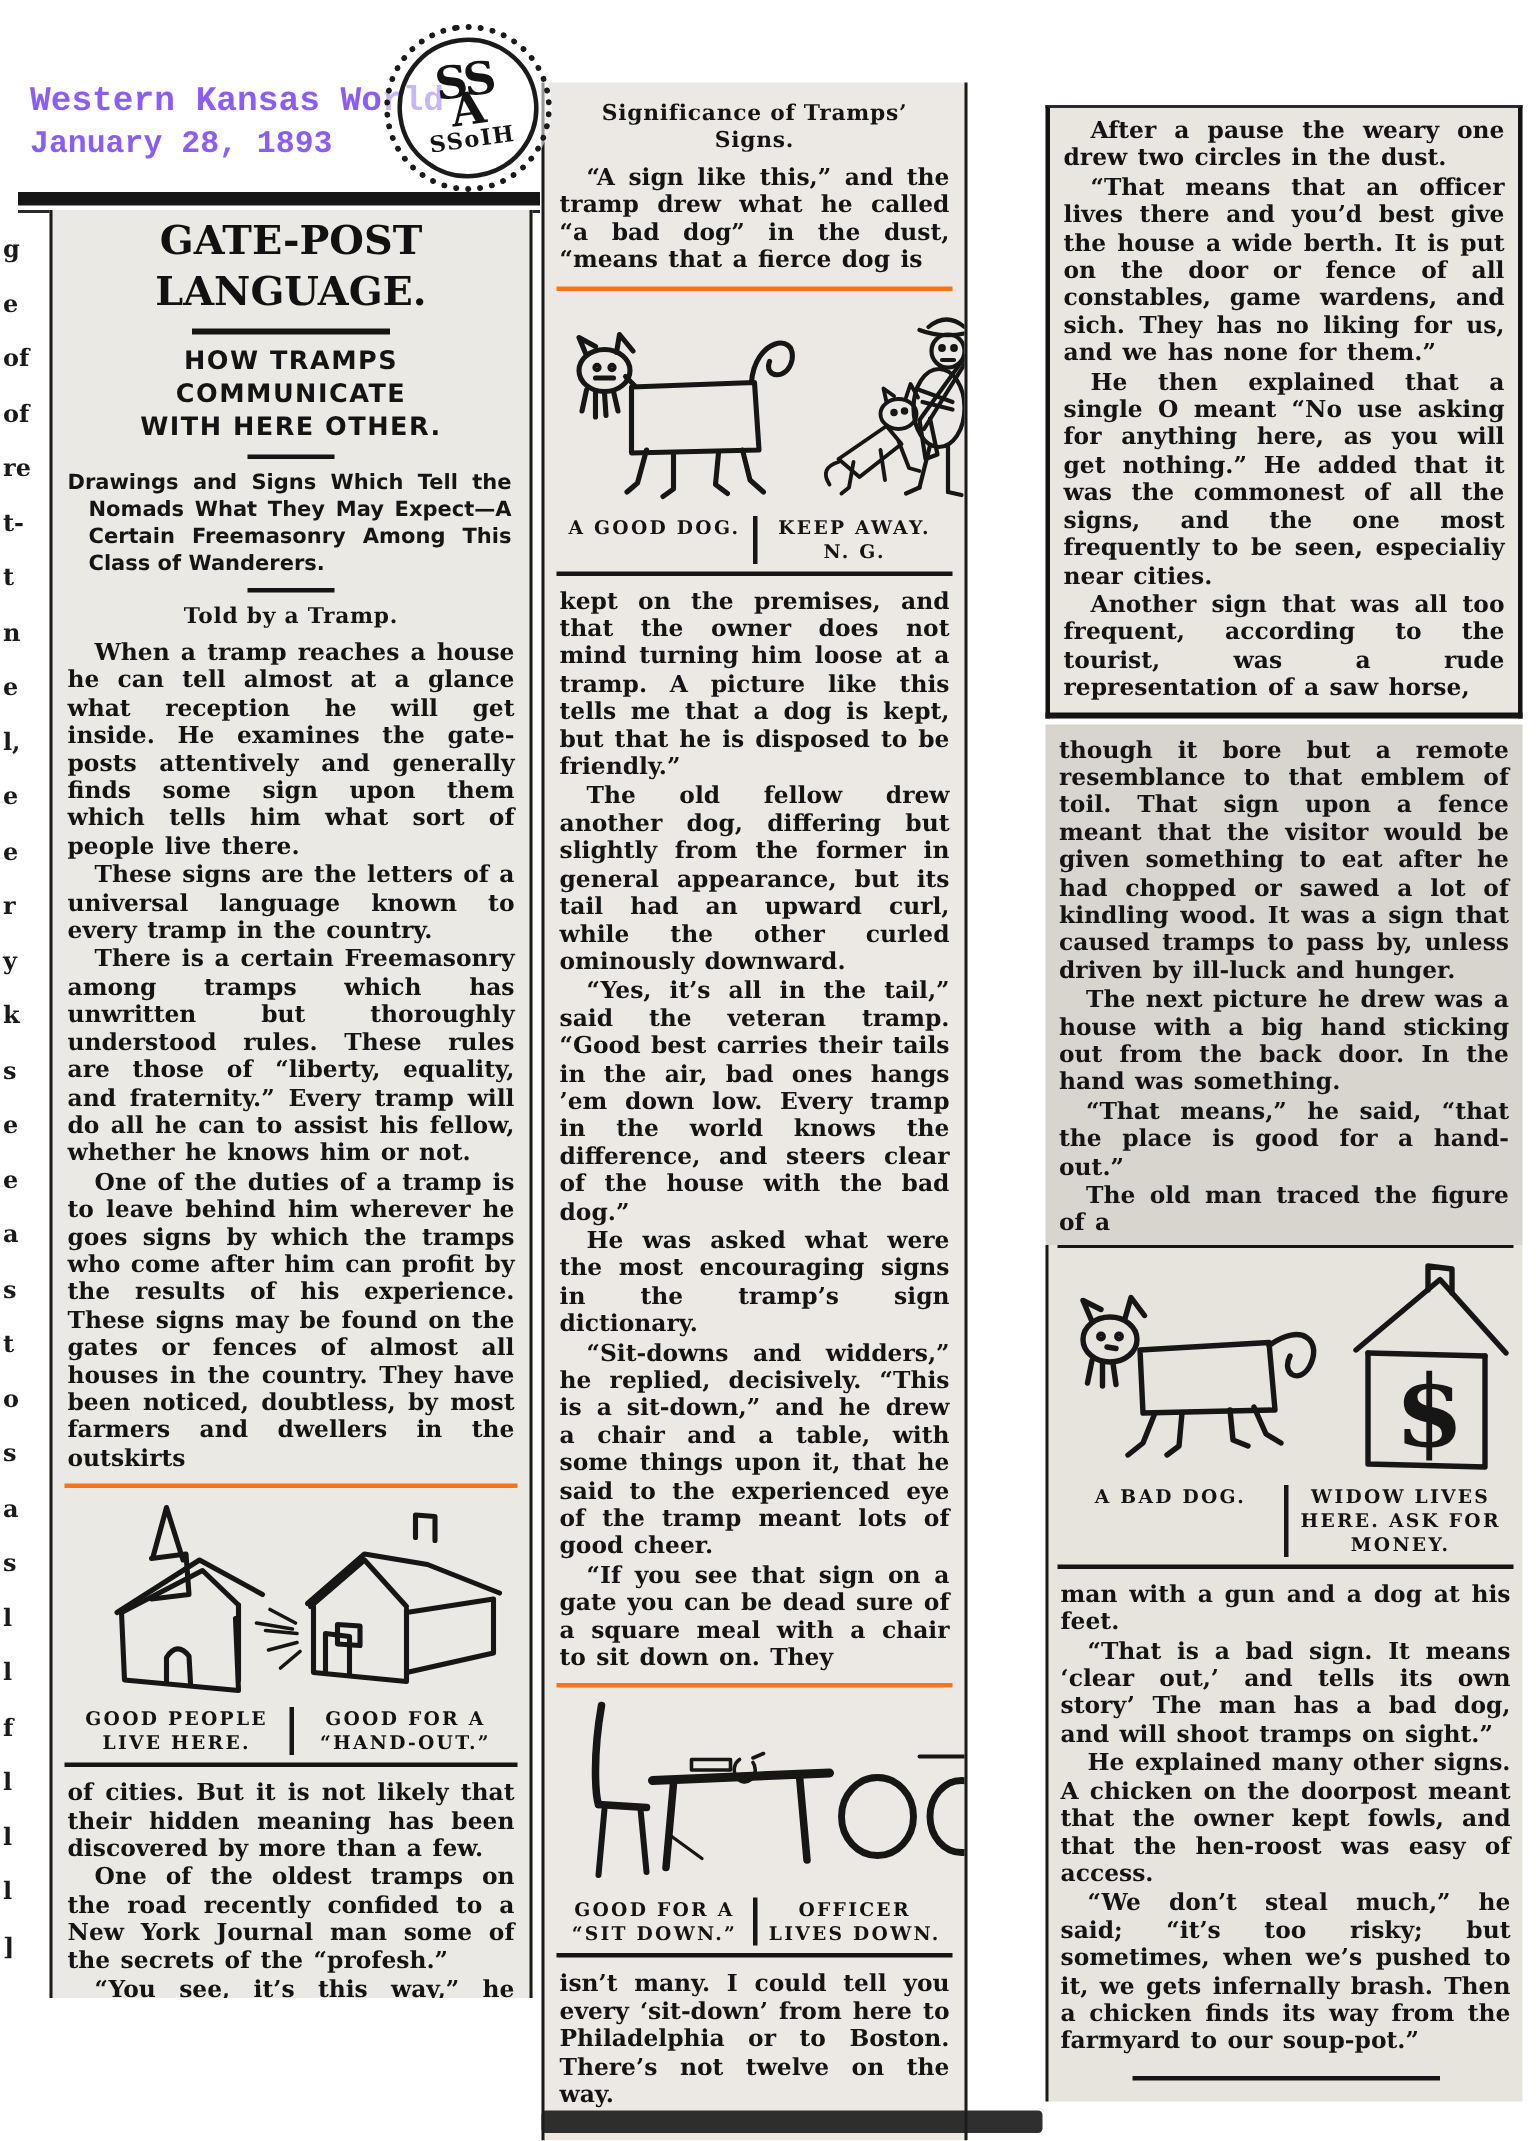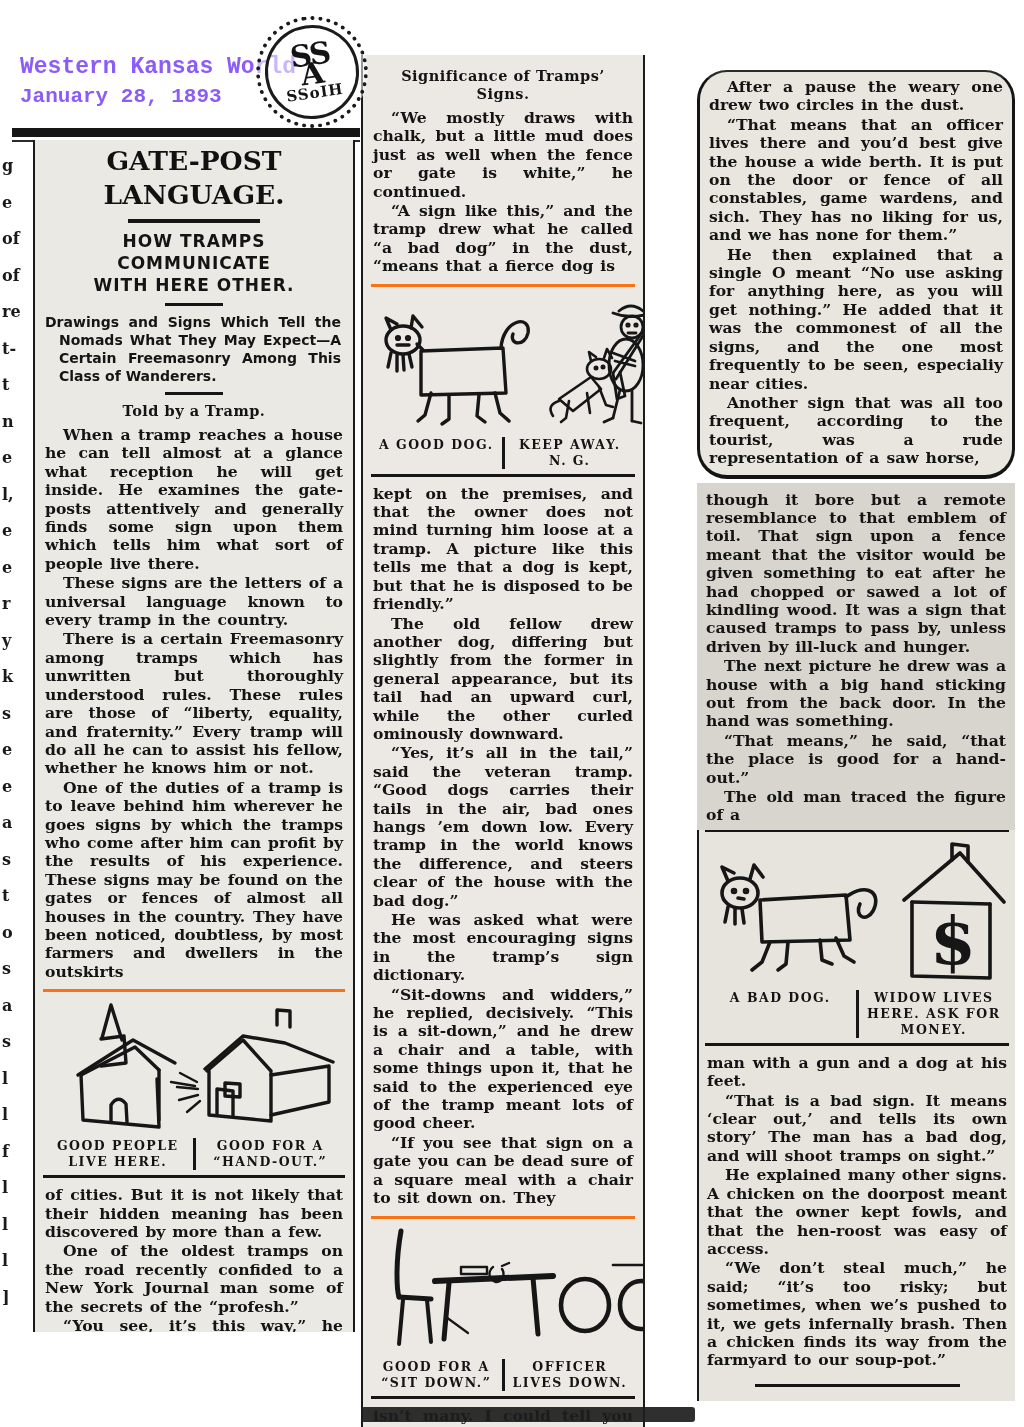--- a/index.html
+++ b/index.html
@@ -66,21 +66,21 @@
           margin:8px -2px;padding:6px 2px 5px 2px;}
   .figure svg{display:block;margin:0 auto;}
   .caps{display:flex;align-items:stretch;margin-top:2px;}
   .cap{flex:1;text-align:center;font:700 12.5px/16px "DejaVu Serif", serif;
        letter-spacing:1.5px;color:#141414;padding:0 6px;}
   .capbar{width:3px;background:#161616;margin:0 2px;}
 
   
   .c3-box{background:#e9e6e0;border-left:3px solid #141414;border-right:3px solid #141414;
           border-top:2px solid #2a2a2a;border-bottom:4px solid #141414;
-          box-sizing:border-box;padding:6px 9px 6px 9px;border-radius:30px;}
+          box-sizing:border-box;padding:6px 9px 6px 9px;}
   .c3-shaded{background:#d8d5cf;padding:8px 9px 4px 9px;margin-top:4px;}
   .c3-lower{background:#e7e4de;border-left:2px solid #1a1a1a;
             box-sizing:border-box;padding:0 8px 4px 8px;}
   .c3-lower .figure{margin-top:0;border-top:2.5px solid #161616;}
   .end-rule{width:205px;height:3px;background:#151515;margin:14px auto 10px auto;}
 
   svg path, svg ellipse, svg circle{fill:none;stroke:#161616;
       stroke-linecap:round;stroke-linejoin:round;}
 </style>
 </head>
@@ -199,21 +199,20 @@
         <p>of cities.  But it is not likely that their hidden meaning has been discovered by more than a few.</p>
         <p>One of the oldest tramps on the road recently confided to a New York Journal man some of the secrets of the “profesh.”</p>
         <p>“You see, it’s this way,” he said. “People is so different in the ways they treats us poor tired men.  It is too bad the way some folks sets a dog on us.  Some get guns.  They don’t often shoot, but, then, few of us cares to take chances.  Then some folks is good to us.  So we does our duty and leaves our footprints where the next man as comes along can tell how he’s agoin’ to be treated.</p>
       </div>
   </div>
 
   <div class="col" id="col2">
     <div class="sec-title">Significance of Tramps’ Signs.</div>
 
     <div class="coltext">
-        <p>“We mostly draws with chalk, but a little mud does just as well when the fence or gate is white,” he continued.</p>
         <p>“A sign like this,” and the tramp drew what he called “a bad dog” in the dust, “means that a fierce dog is</p>
       </div>
 
     <div class="figure">
       <svg width="304" height="142" viewBox="0 0 304 142">
 
         <g stroke-width="3.4">
           <path d="M48 58 l82 -3 l3 45 l-85 2 z"></path>
           <ellipse cx="30" cy="47" rx="17" ry="14"></ellipse>
           <path d="M18 37 l-5 -12 l11 6"></path>
@@ -268,21 +267,21 @@
       <div class="caps">
         <div class="cap">A GOOD DOG.</div>
         <div class="capbar"></div>
         <div class="cap">KEEP AWAY.  N. G.</div>
       </div>
     </div>
 
     <div class="coltext cont">
         <p>kept on the premises, and that the owner does not mind turning him loose at a tramp.  A picture like this tells me that a dog is kept, but that he is disposed to be friendly.”</p>
         <p>The old fellow drew another dog, differing but slightly from the former in general appearance, but its tail had an upward curl, while the other curled ominously downward.</p>
-        <p>“Yes, it’s all in the tail,” said the veteran tramp.  “Good dogs carries their tails in the air, bad ones hangs ’em down low.  Every tramp in the world knows the difference, and steers clear of the house with the bad dog.”</p>
+        <p>“Yes, it’s all in the tail,” said the veteran tramp.  “Good best carries their tails in the air, bad ones hangs ’em down low.  Every tramp in the world knows the difference, and steers clear of the house with the bad dog.”</p>
         <p>He was asked what were the most encouraging signs in the tramp’s sign dictionary.</p>
         <p>“Sit-downs and widders,” he replied, decisively.  “This is a sit-down,” and he drew a chair and a table, with some things upon it, that he said to the experienced eye of the tramp meant lots of good cheer.</p>
         <p>“If you see that sign on a gate you can be dead sure of a square meal with a chair to sit down on.  They</p>
       </div>
 
     <div class="figure">
       <svg width="300" height="132" viewBox="0 0 300 132">
         <g>
           <path d="M28 6 C22 40 24 66 26 72" stroke-width="5"></path>
           <path d="M26 72 l32 2" stroke-width="5"></path>

